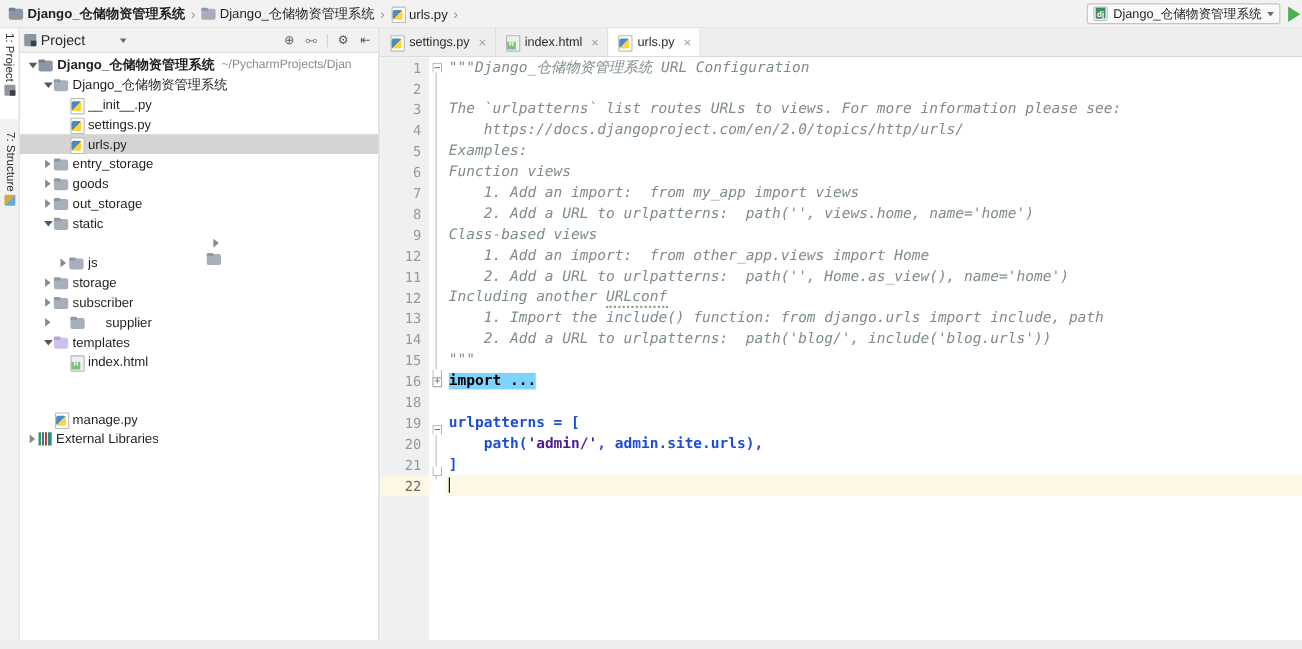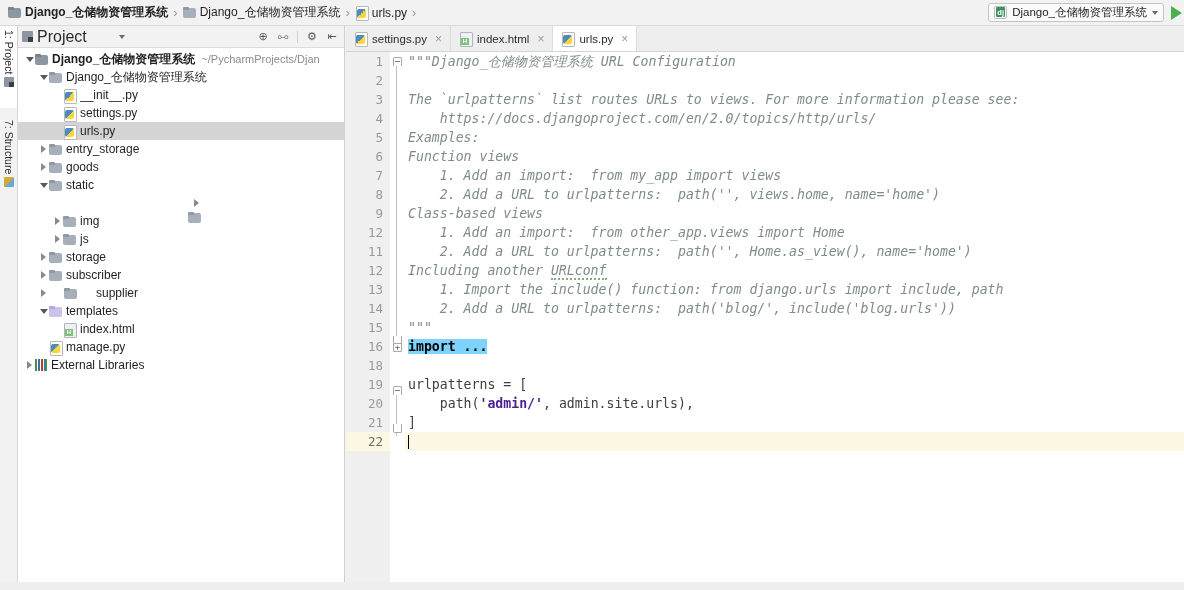--- a/index.html
+++ b/index.html
@@ -100,21 +100,21 @@
   
   .projpanel {
     position: absolute; left: 18px; top: 26px; width: 327px; height: 556px;
     background: #ffffff; border-right: 1px solid #d0d0d0;
     display: flex; flex-direction: column;
   }
   .proj-header {
     height: 22px; background: #f2f2f2; border-bottom: 1px solid #dcdcdc;
     display: flex; align-items: center; padding: 0 4px; gap: 4px; flex: none;
   }
-  .ph-title { font-size: 16px; color: #2b2b2b; display:flex; align-items:center; gap:4px; }
+  .ph-title { font-size: 13px; color: #2b2b2b; display:flex; align-items:center; gap:4px; }
   .ph-spacer { flex: 1; }
   .ph-btn { width: 16px; height: 16px; display: flex; align-items: center; justify-content: center;
             color: #5a5a5a; font-size: 11px; }
   .ph-sep { width: 1px; height: 12px; background: #cfcfcf; margin: 0 2px; }
 
   .tree { flex: 1; overflow: hidden; padding-top: 2px; font-size: 12px; color: #1f1f1f; }
   .row { height: 18px; display: flex; align-items: center; white-space: nowrap; padding-right: 4px; }
   .row.sel { background: #d4d4d4; }
   .tw { width: 11px; height: 18px; display: flex; align-items: center; justify-content: center; flex: none; }
   .tri-r { width: 0;height: 0;border-top: 4px solid transparent;border-bottom: 4px solid transparent;border-left: 5px solid #8a8a8a; }
@@ -163,21 +163,21 @@
 
   .code {
     flex: 1; position: relative;
     font-family: "DejaVu Sans Mono", monospace; font-size: 13.2px;
     white-space: pre; overflow: hidden;
   }
   .cline { height: 19px; line-height: 19px; padding-left: 3px; }
   .cline.cur { background: #fdf8e3; }
   .doc { color: #7f8c8a; font-style: italic; }
   .kw { color: #000000; font-weight: bold; }
-  .plain { color: #404040; }
+  .plain { color: #1d4ed8; font-weight: bold; }
   .str { color: #4c1d95; font-weight: bold; }
   .folded { background: #7dd3fc; }
   .spell { border-bottom: 2px dotted #7fae7f; }
   .caret { display: inline-block; width: 1px; height: 14px; background: #000; vertical-align: -3px; }
 
   
   .statusstrip { position: absolute; left: 0; top: 582px; width: 1184px; height: 8px; background: #eeeeee; }
   .projfoot { position: absolute; left: 18px; top: 582px; width: 327px; height: 8px; background: #f2f2f2; border-right:1px solid #d0d0d0; }
 </style>
 </head>
@@ -288,46 +288,46 @@
         </div>
         <div class="row" style="padding-left: 20px;">
           <span class="tw">
             <span class="tri-r"></span>
           </span>
           <span class="ico">
             <span class="folder-ico"></span>
           </span>
           <span class="lbl">goods</span>
         </div>
+        <div class="row" style="padding-left: 20px;">
+          <span class="tw">
+            <span class="tri-r"></span>
+          </span>
+          <span class="ico">
+            <span class="folder-ico"></span>
+          </span>
+          <span class="lbl">out_storage</span>
+        </div>
         <div class="row" style="padding-left: 20px; align-items: center;">
           <span class="tw">
             <span class="tri-d"></span>
           </span>
           <span class="ico">
             <span class="folder-ico"></span>
           </span>
           <span class="lbl">static</span>
         </div>
         <div class="row" style="padding-left: 34px; flex-direction: column;">
           <span class="tw">
             <span class="tri-r"></span>
           </span>
           <span class="ico">
             <span class="folder-ico"></span>
           </span>
           <span class="lbl">css</span>
-        </div>
-        <div class="row" style="padding-left: 34px;">
-          <span class="tw">
-            <span class="tri-r"></span>
-          </span>
-          <span class="ico">
-            <span class="folder-ico"></span>
-          </span>
-          <span class="lbl">img</span>
         </div>
         <div class="row" style="padding-left: 34px;">
           <span class="tw">
             <span class="tri-r"></span>
           </span>
           <span class="ico">
             <span class="folder-ico"></span>
           </span>
           <span class="lbl">js</span>
         </div>
@@ -367,21 +367,21 @@
           </span>
           <span class="lbl">templates</span>
         </div>
         <div class="row" style="padding-left: 34px;">
           <span class="tw"></span>
           <span class="ico">
             <span class="html-ico"></span>
           </span>
           <span class="lbl">index.html</span>
         </div>
-        <div class="row" style="padding-left: 20px;">
+        <div class="row" style="padding-left: 20px; margin-top: 34px;">
           <span class="tw"></span>
           <span class="ico">
             <span class="py-ico"></span>
           </span>
           <span class="lbl">manage.py</span>
         </div>
         <div class="row" style="padding-left: 6px;">
           <span class="tw">
             <span class="tri-r"></span>
           </span>

